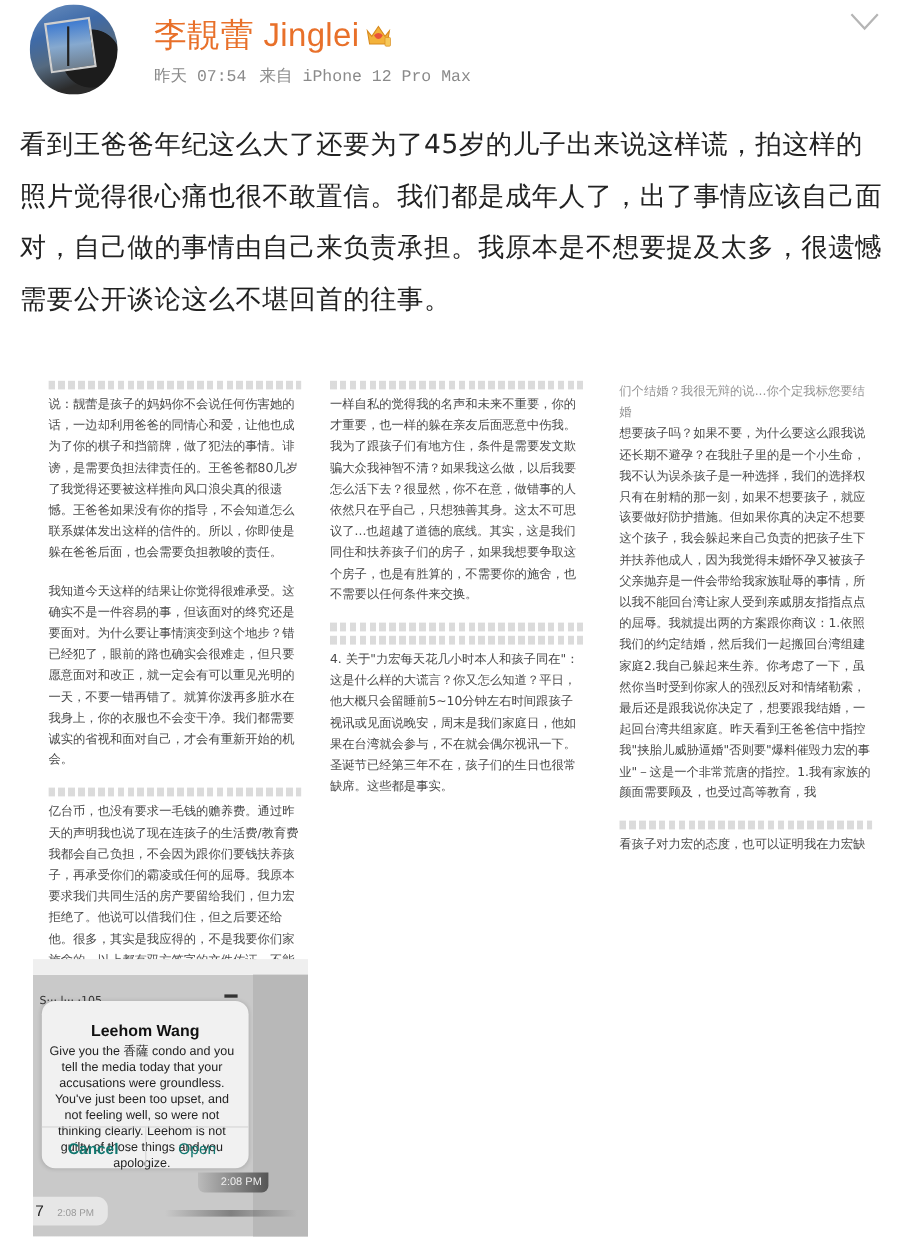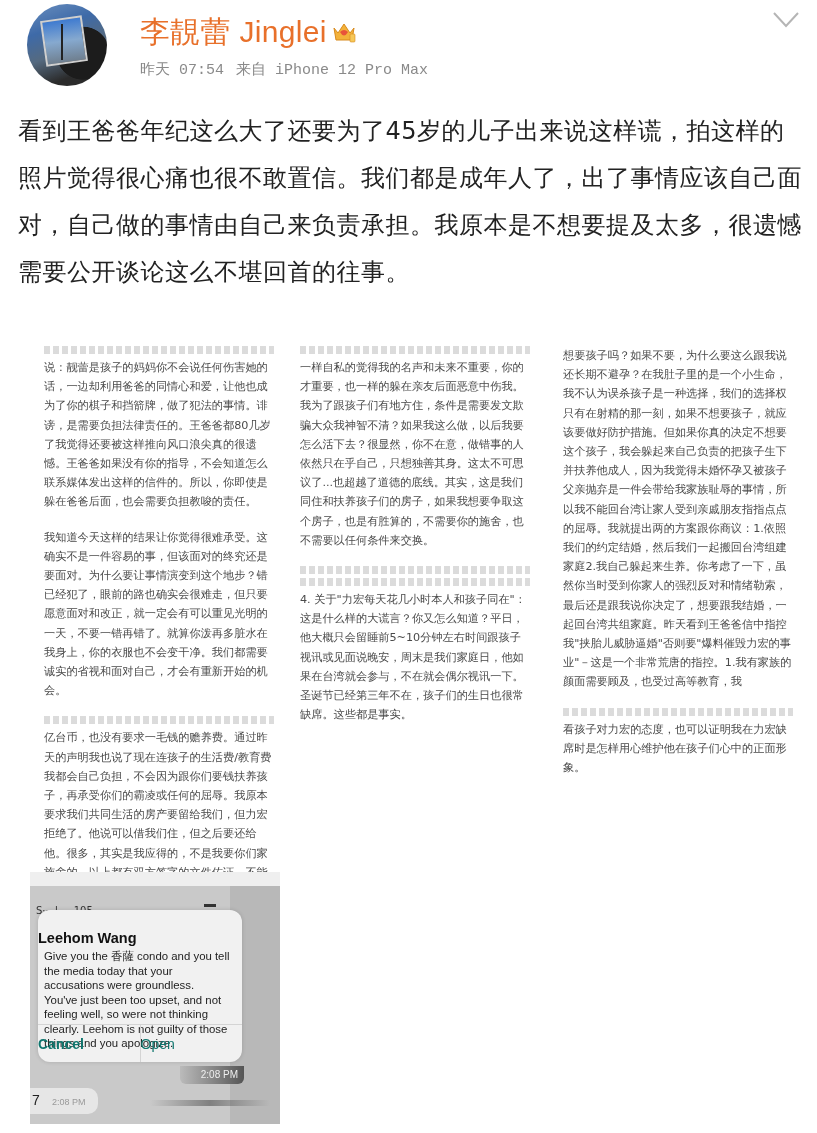--- a/index.html
+++ b/index.html
@@ -57,23 +57,23 @@
   .phone-shot {
     position: absolute; left: 30px; top: 872px; width: 250px; height: 252px;
     background: linear-gradient(180deg, #f2f2f2 0 14px, #c9c9c9 14px 100%);
     overflow: hidden;
   }
   .phone-shot .top-strip { position: absolute; left:0; top:0; width:100%; height:14px; background:#efefef; }
   .phone-shot .right-pane { position: absolute; right: 0; top: 14px; width: 50px; height: 100%; background: #b8b8b8; }
   .phone-shot .hidden-contact { position: absolute; left: 6px; top: 33px; font-size: 10px; color: #333; }
   .phone-shot .trash-icon { position: absolute; left: 174px; top: 32px; width: 12px; height: 10px; border-top: 3px solid #333; }
   .alert {
-    position: absolute; left: 8px; top: 38px; width: 204px; height: 152px;
+    position: absolute; left: 8px; top: 38px; width: 188px; height: 152px;
     background: #f1f1f1; border-radius: 12px; box-shadow: 0 0 4px rgba(0,0,0,.15);
-    font-family: "Liberation Sans", sans-serif; 
+    font-family: "Liberation Sans", sans-serif; text-align: center;
   }
   .alert-title { font-size: 14.5px; font-weight: bold; color: #111; margin-top: 20px; }
   .alert-body { font-size: 11.4px; line-height: 14.5px; color: #222; padding: 3px 12px 0 6px; }
   .alert-buttons { position: absolute; left: 0; bottom: 0; width: 100%; height: 38px; border-top: 1px solid #d4d4d4; display: flex; }
   .alert-btn { flex: 1; font-size: 14px; color: #0f766e; line-height: 38px; cursor: pointer; }
   .alert-btn.cancel { font-weight: bold; border-right: 1px solid #d4d4d4; }
   .bubble-time {
     position: absolute; left: 150px; top: 194px; width: 64px; height: 18px; border-radius: 0 0 6px 6px;
     background: linear-gradient(90deg,#bbb,#555); color: #eee; font-size: 10px; line-height: 18px; text-align: right; padding-right: 6px;
     font-family: "Liberation Sans", sans-serif;
@@ -125,20 +125,21 @@
 <div class="doc-col" id="col2">
   <div class="fade-line"></div>
   <p>一样自私的觉得我的名声和未来不重要，你的才重要，也一样的躲在亲友后面恶意中伤我。我为了跟孩子们有地方住，条件是需要发文欺骗大众我神智不清？如果我这么做，以后我要怎么活下去？很显然，你不在意，做错事的人依然只在乎自己，只想独善其身。这太不可思议了...也超越了道德的底线。其实，这是我们同住和扶养孩子们的房子，如果我想要争取这个房子，也是有胜算的，不需要你的施舍，也不需要以任何条件来交换。</p>
   <div class="fade-line"></div>
   <div class="fade-line"></div>
   <p>4. 关于"力宏每天花几小时本人和孩子同在"：这是什么样的大谎言？你又怎么知道？平日，他大概只会留睡前5~10分钟左右时间跟孩子视讯或见面说晚安，周末是我们家庭日，他如果在台湾就会参与，不在就会偶尔视讯一下。圣诞节已经第三年不在，孩子们的生日也很常缺席。这些都是事实。</p>
 
 </div>
 
 <div class="doc-col" id="col3">
+  <div style="opacity:.6;">们个结婚？我很无辩的说...你个定我标您要结婚</div>
   <p>想要孩子吗？如果不要，为什么要这么跟我说还长期不避孕？在我肚子里的是一个小生命，我不认为误杀孩子是一种选择，我们的选择权只有在射精的那一刻，如果不想要孩子，就应该要做好防护措施。但如果你真的决定不想要这个孩子，我会躲起来自己负责的把孩子生下并扶养他成人，因为我觉得未婚怀孕又被孩子父亲抛弃是一件会带给我家族耻辱的事情，所以我不能回台湾让家人受到亲戚朋友指指点点的屈辱。我就提出两的方案跟你商议：1.依照我们的约定结婚，然后我们一起搬回台湾组建家庭2.我自己躲起来生养。你考虑了一下，虽然你当时受到你家人的强烈反对和情绪勒索，最后还是跟我说你决定了，想要跟我结婚，一起回台湾共组家庭。昨天看到王爸爸信中指控我"挟胎儿威胁逼婚"否则要"爆料催毁力宏的事业"－这是一个非常荒唐的指控。1.我有家族的颜面需要顾及，也受过高等教育，我</p>
   <div class="fade-line"></div>
   <p>看孩子对力宏的态度，也可以证明我在力宏缺席时是怎样用心维护他在孩子们心中的正面形象。</p>
 
 </div>
 
 <div class="phone-shot">
   <div class="top-strip"></div>
   <div class="right-pane"></div>
   <div class="hidden-contact">S··· l···  ·105</div>

